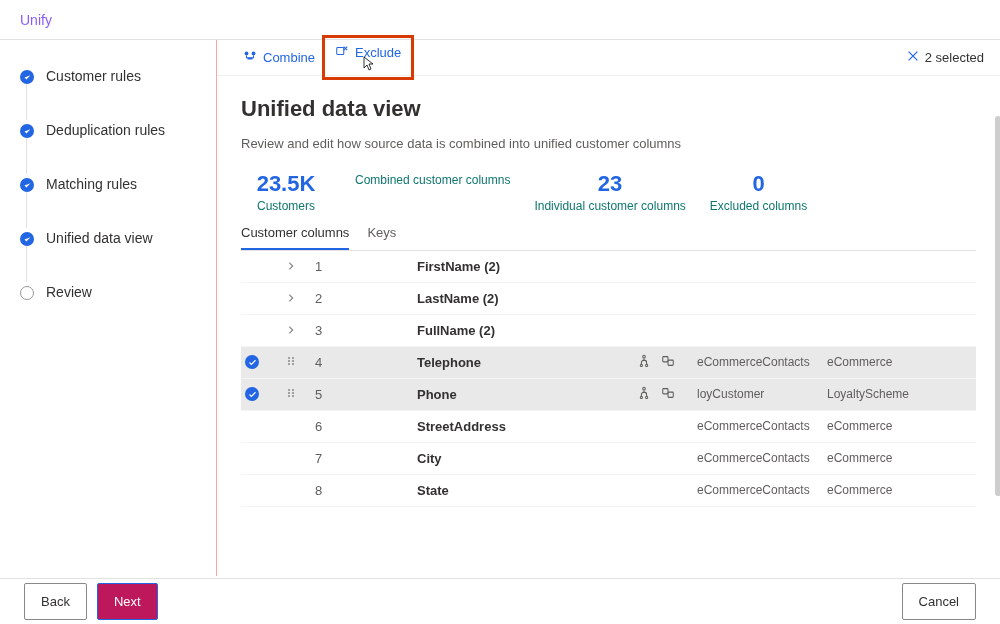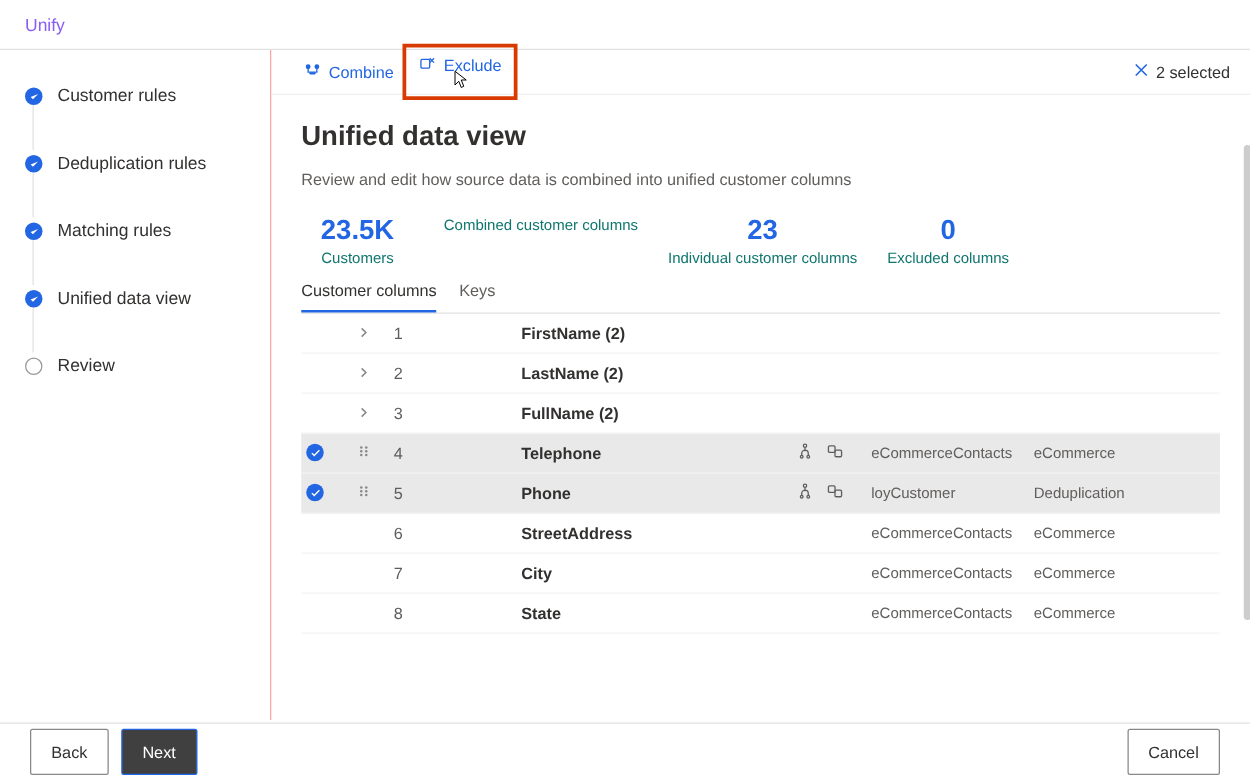--- a/index.html
+++ b/index.html
@@ -86,21 +86,21 @@
   .ic { display: inline-flex; margin-right: 6px; }
   .ic svg { width: 14px; height: 14px; fill: none; stroke: #605e5c; stroke-width: 1.2; }
 
   
   .fake-scroll { position: absolute; right: -1px; top: 40px; width: 6px; height: 440px; background: transparent; }
   .fake-scroll-thumb { position: absolute; right: 0; top: 0; width: 6px; height: 380px; background: #cdcdcd; border-radius: 3px; }
 
   
   .footer { height: 46px; border-top: 1px solid #e1e1e1; display: flex; align-items: center; padding: 0 24px; gap: 10px; position: absolute; bottom: 0; left: 0; right: 0; background: #fff; }
   .btn { font-size: 13px; padding: 10px 16px; border-radius: 2px; cursor: pointer; border: 1px solid #8a8886; background: #fff; color: #323130; }
-  .btn.primary { background: #404040; color: #fff; border-color: #2266e3; text-align: right; }
+  .btn.primary { background: #be185d; color: #fff; border-color: #2266e3; text-align: right; }
   .footer-spacer { flex: 1; }
 </style>
 </head>
 <body>
 
 <div class="header">
   <span class="header-title">Unify</span>
 </div>
 
 <div class="body-wrap">
@@ -299,21 +299,21 @@
                     <circle cx="11" cy="13" r="1.2"></circle>
                   </svg>
                 </span>
                     <span class="ic">
                   <svg viewBox="0 0 16 16">
                     <rect x="2" y="3" width="6" height="6" rx="1"></rect>
                     <rect x="8" y="7" width="6" height="6" rx="1"></rect>
                   </svg>
                 </span></div>
               <div class="col-table">loyCustomer</div>
-              <div class="col-source">Deduplication</div>
+              <div class="col-source">LoyaltyScheme</div>
             </div>
             <div class="trow">
               <div class="col-sel"></div>
               <div class="col-exp"></div>
               <div class="col-order">6</div>
               <div class="col-rank"></div>
               <div class="col-name">StreetAddress</div>
               <div class="col-icons"></div>
               <div class="col-table">eCommerceContacts</div>
               <div class="col-source">eCommerce</div>

